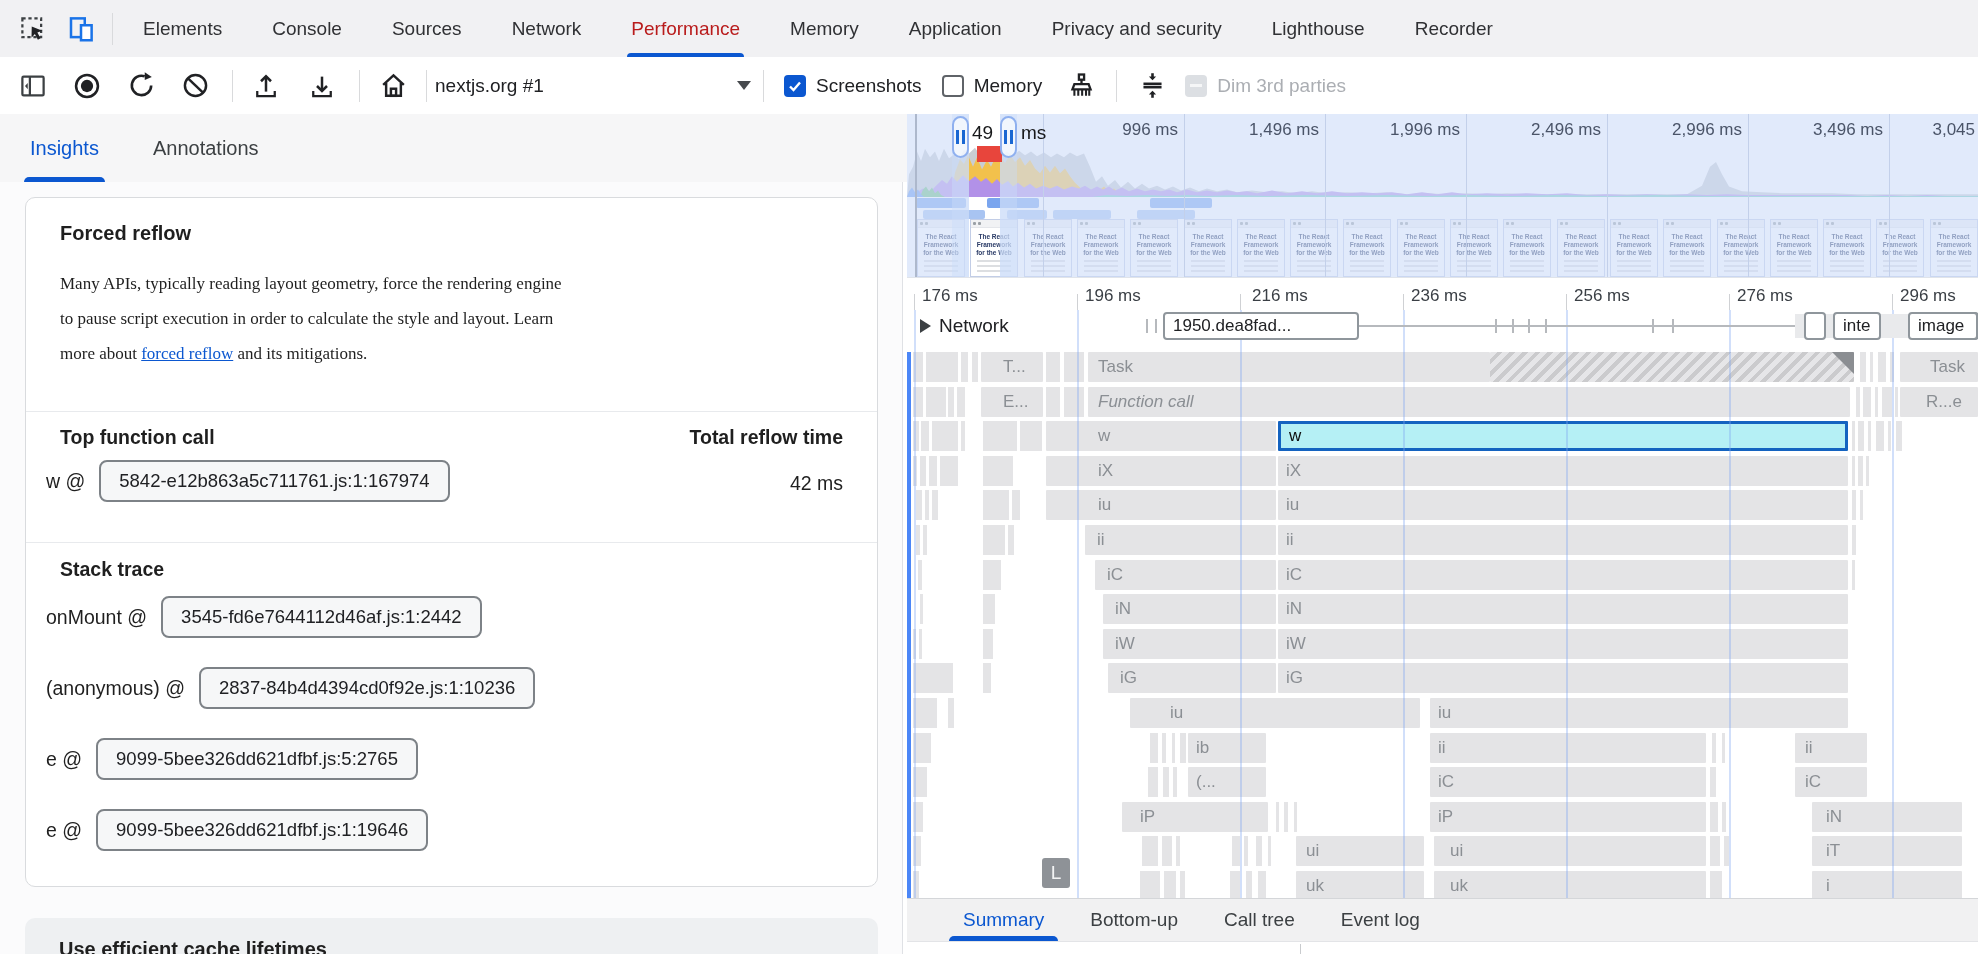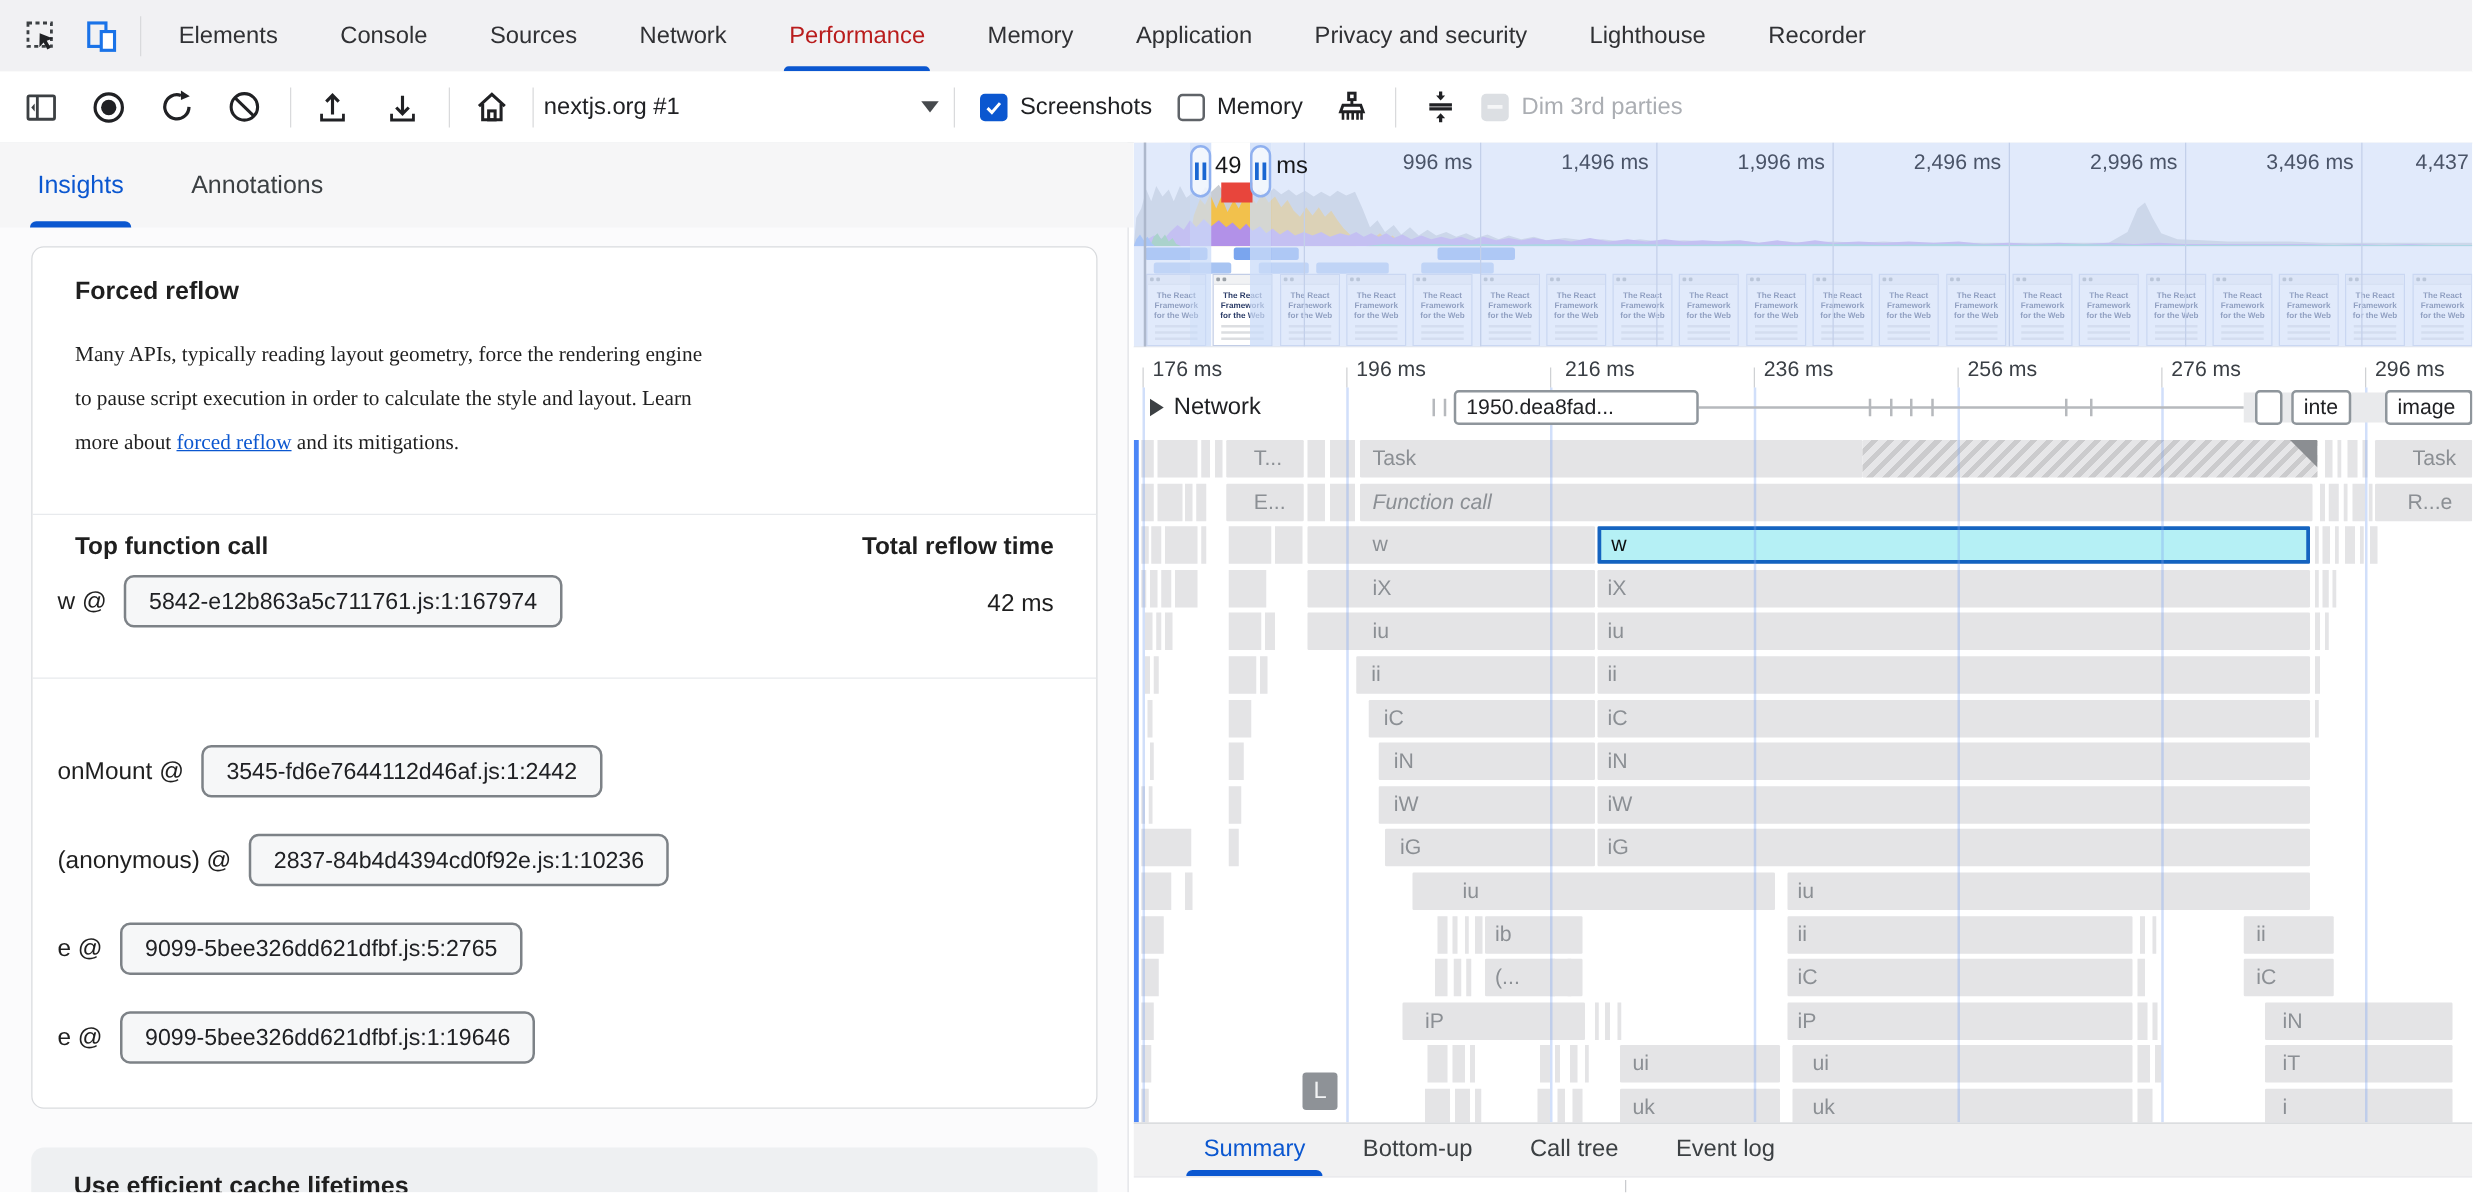--- a/index.html
+++ b/index.html
@@ -263,20 +263,24 @@
         <div class="h2row" style="top:228px">
           <span>Top function call</span>
           <span>Total reflow time</span>
         </div>
         <div class="callrow" style="left:20px;top:262px">
           <span>w @</span>
           <span class="pill">5842-e12b863a5c711761.js:1:167974</span>
         </div>
         <div class="rtime" style="top:274px">42 ms</div>
         <div class="hr" style="top:344px"></div>
+        <div class="h2row" style="top:360px">
+          <span>Stack trace</span>
+            <span></span>
+        </div>
         <div id="stack-rows">
             <div class="callrow" style="left: 20px; top: 398px;">
               <div style="font-size: 19.5px;">onMount @</div>
               <div class="pill">3545-fd6e7644112d46af.js:1:2442</div>
             </div>
             <div class="callrow" style="left: 20px; top: 469px;">
               <div style="font-size: 19.5px;">(anonymous) @</div>
               <div class="pill">2837-84b4d4394cd0f92e.js:1:10236</div>
             </div>
             <div class="callrow" style="left: 20px; top: 540px;">
@@ -603,21 +607,21 @@
         <div class="gline" style="left: 559px;"></div>
         <div class="gline" style="left: 700px;"></div>
         <div class="gline" style="left: 841px;"></div>
         <div class="gline" style="left: 982px;"></div>
         <div class="mlabel" style="left: 121px; width: 150px; text-align: right;">996 ms</div>
         <div class="mlabel" style="left: 262px; width: 150px; text-align: right;">1,496 ms</div>
         <div class="mlabel" style="left: 403px; width: 150px; text-align: right;">1,996 ms</div>
         <div class="mlabel" style="left: 544px; width: 150px; text-align: right;">2,496 ms</div>
         <div class="mlabel" style="left: 685px; width: 150px; text-align: right;">2,996 ms</div>
         <div class="mlabel" style="left: 826px; width: 150px; text-align: right;">3,496 ms</div>
-        <div class="mlabel" style="left: 918px; width: 150px; text-align: right;">4,437</div>
+        <div class="mlabel" style="left: 918px; width: 150px; text-align: right;">3,045</div>
         <div class="redmark" style="left: 70px; top: 32px; width: 25px; height: 16px;"></div>
         <div class="sellab" style="left: 65px;">49</div>
         <div class="sellab" style="left: 114px;">ms</div>
         <div class="handle" style="left: 45px;">
           <i></i>
           <i></i>
         </div>
         <div class="handle" style="left: 93px;">
           <i></i>
           <i></i>

